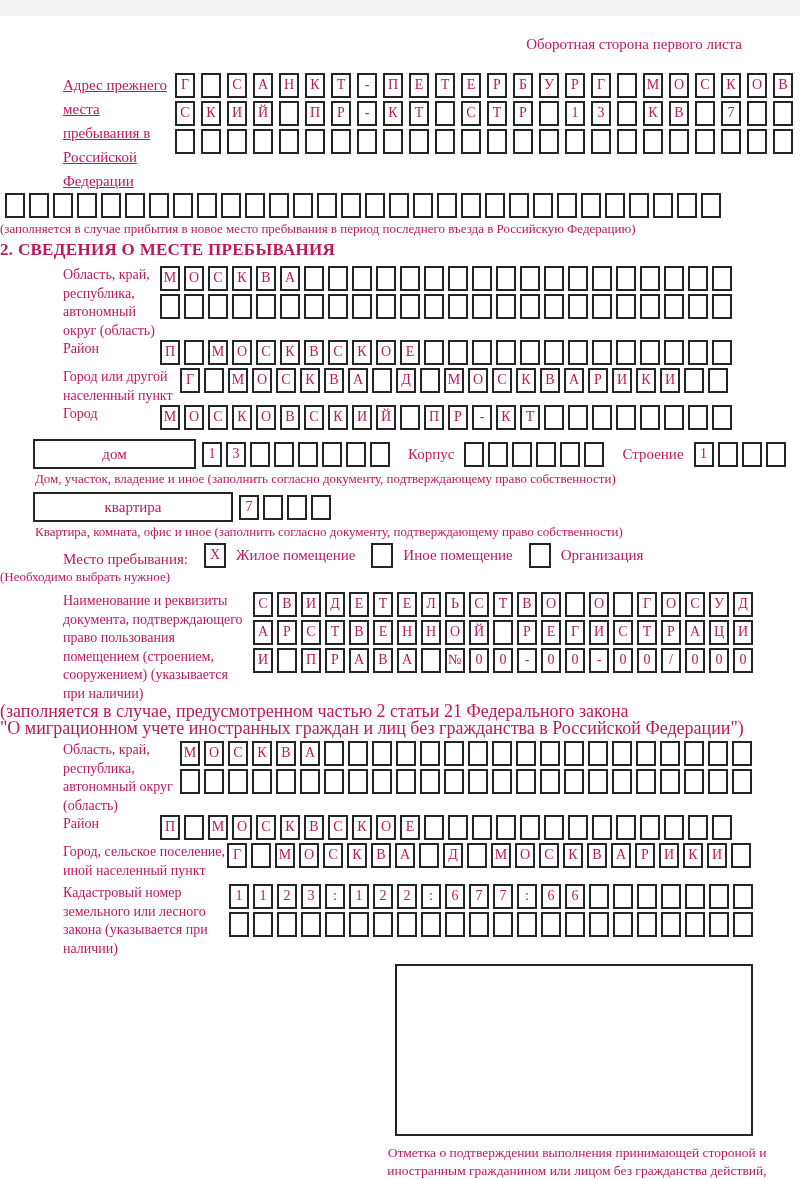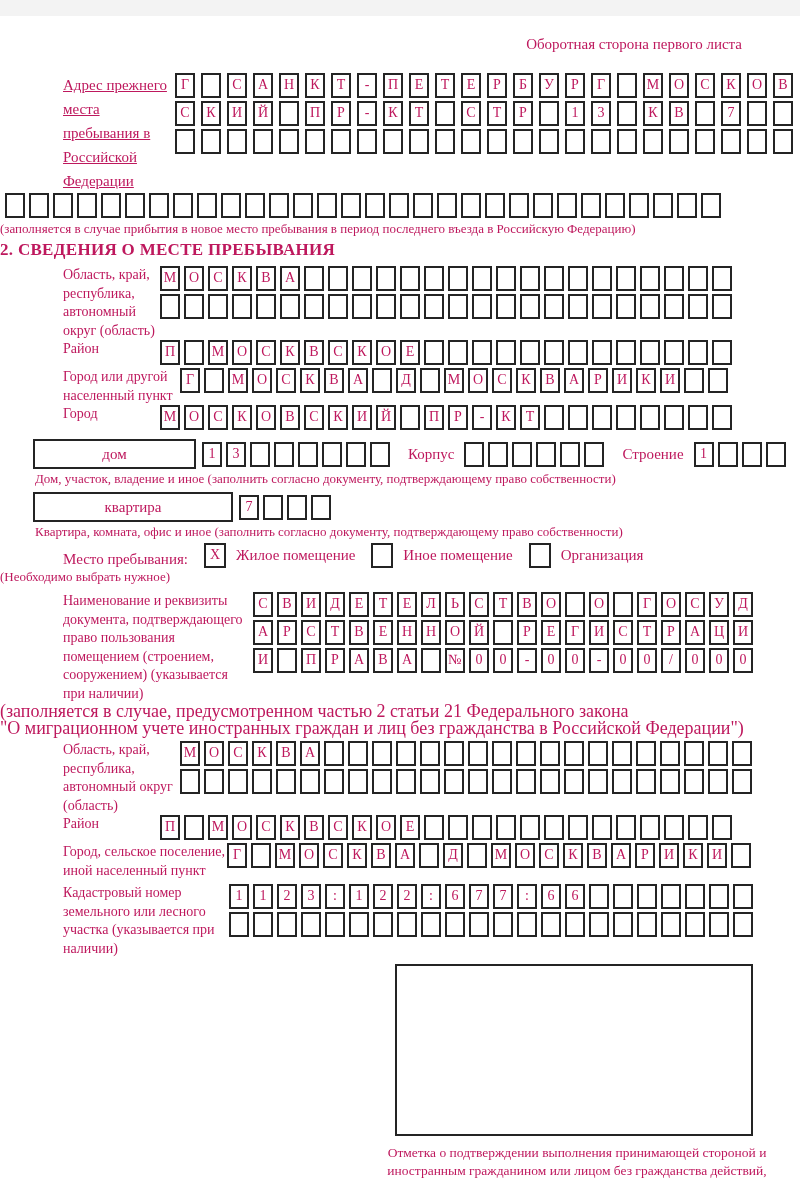--- a/index.html
+++ b/index.html
@@ -142,21 +142,21 @@
     <div class="flabel w97">Район</div>
     <div class="boxrow"><span class="cell">П</span><span class="cell"></span><span class="cell">М</span><span class="cell">О</span><span class="cell">С</span><span class="cell">К</span><span class="cell">В</span><span class="cell">С</span><span class="cell">К</span><span class="cell">О</span><span class="cell">Е</span><span class="cell"></span><span class="cell"></span><span class="cell"></span><span class="cell"></span><span class="cell"></span><span class="cell"></span><span class="cell"></span><span class="cell"></span><span class="cell"></span><span class="cell"></span><span class="cell"></span><span class="cell"></span><span class="cell"></span></div>
   </div>
 
   <div class="frow">
     <div class="flabel w164">Город, сельское поселение, иной населенный пункт</div>
     <div class="boxrow"><span class="cell">Г</span><span class="cell"></span><span class="cell">М</span><span class="cell">О</span><span class="cell">С</span><span class="cell">К</span><span class="cell">В</span><span class="cell">А</span><span class="cell"></span><span class="cell">Д</span><span class="cell"></span><span class="cell">М</span><span class="cell">О</span><span class="cell">С</span><span class="cell">К</span><span class="cell">В</span><span class="cell">А</span><span class="cell">Р</span><span class="cell">И</span><span class="cell">К</span><span class="cell">И</span><span class="cell"></span></div>
   </div>
 
   <div class="frow mt4">
-    <div class="flabel w166">Кадастровый номер земельного или лесного участка (указывается при наличии)</div>
+    <div class="flabel w166">Кадастровый номер земельного или лесного закона (указывается при наличии)</div>
     <div class="rows">
       <div class="boxrow"><span class="cell">1</span><span class="cell">1</span><span class="cell">2</span><span class="cell">3</span><span class="cell">:</span><span class="cell">1</span><span class="cell">2</span><span class="cell">2</span><span class="cell">:</span><span class="cell">6</span><span class="cell">7</span><span class="cell">7</span><span class="cell">:</span><span class="cell">6</span><span class="cell">6</span><span class="cell"></span><span class="cell"></span><span class="cell"></span><span class="cell"></span><span class="cell"></span><span class="cell"></span><span class="cell"></span></div>
       <div class="boxrow"><span class="cell"></span><span class="cell"></span><span class="cell"></span><span class="cell"></span><span class="cell"></span><span class="cell"></span><span class="cell"></span><span class="cell"></span><span class="cell"></span><span class="cell"></span><span class="cell"></span><span class="cell"></span><span class="cell"></span><span class="cell"></span><span class="cell"></span><span class="cell"></span><span class="cell"></span><span class="cell"></span><span class="cell"></span><span class="cell"></span><span class="cell"></span><span class="cell"></span></div>
     </div>
   </div>
 
   <div class="stamp-box"></div>
   <div class="stamp-caption">Отметка о подтверждении выполнения принимающей стороной и иностранным гражданином или лицом без гражданства действий, необходимых для его постановки на учет по месту пребывания</div>
 
 </div>

